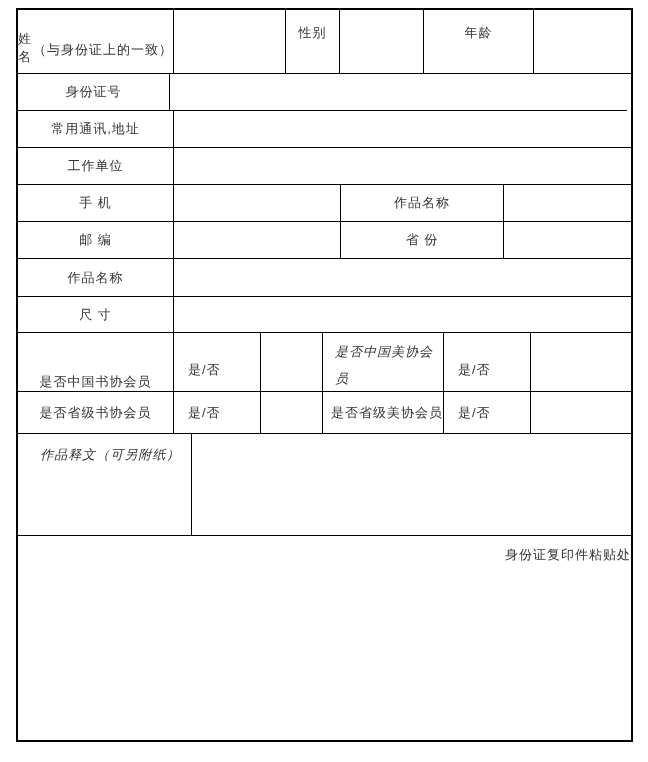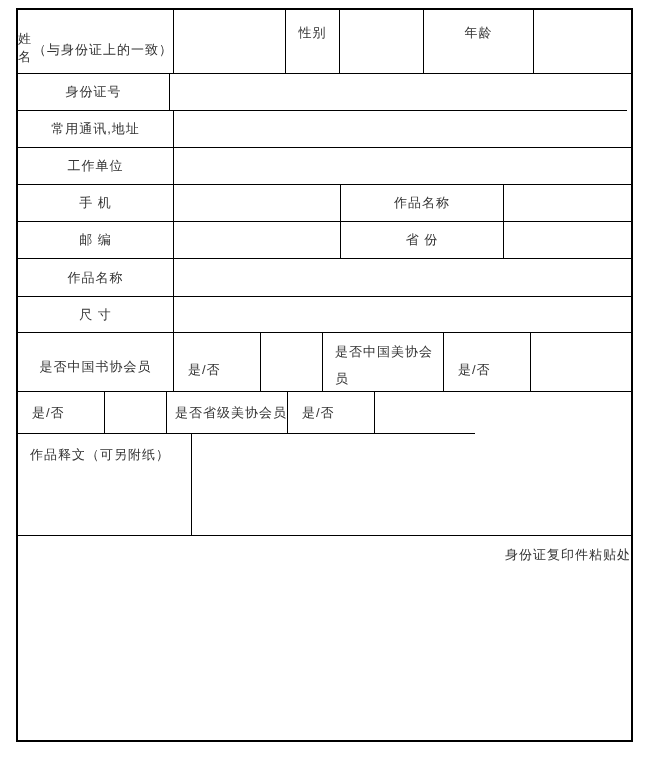--- a/index.html
+++ b/index.html
@@ -35,23 +35,23 @@
     justify-content: center;
     overflow: hidden;
     letter-spacing: 1px;
   }
   .row .cell:last-child { border-right: none; justify-content: flex-end; }
   .row.last .cell { border-bottom: none; }
 
   
   .col      { flex-direction: row; justify-content: flex-start; }
   .tpad     { align-items: flex-start; padding-top: 14px; }
-  .topleft  { align-items: flex-start; justify-content: flex-start;
-              padding-top: 8px; padding-left: 12px; text-align: left; }
-  .topcent  { align-items: center; }
+  .topleft  { align-items: flex-start; justify-content: center;
+              padding-top: 8px; padding-left: 12px; text-align: left; font-style: italic; }
+  .topcent  { align-items: flex-end; }
   .botleft  { align-items: flex-end; justify-content: flex-start;
               padding-left: 14px; padding-bottom: 12px; }
   .midleft  { justify-content: flex-start; padding-left: 14px; }
   .wrap2    { line-height: 27px; padding-top: 5px; }
   .name-l1  { margin-top: 13px; }
   .name-l2  { margin-top: 17px; white-space: nowrap; font-family: Liberation Serif, serif; }
   .memb-top { padding-top: 9px; }
   .paste    { align-items: flex-start; padding-top: 10px; }
 </style>
 </head>
@@ -144,20 +144,23 @@
       <div class="cell topleft wrap2" style="width:121px">
         <span>是否中国美协会员</span>
       </div>
       <div class="cell botleft" style="width:87px">
         <span>是/否</span>
       </div>
       <div class="cell" style="width:100px"></div>
     </div>
 
     <div class="row" style="height:42px">
+      <div class="cell" style="width:156px">
+        <span>是否省级书协会员</span>
+      </div>
       <div class="cell midleft" style="width:87px">
         <span>是/否</span>
       </div>
       <div class="cell" style="width:62px"></div>
       <div class="cell midleft" style="width:121px;padding-left:8px">
         <span>是否省级美协会员</span>
       </div>
       <div class="cell midleft" style="width:87px">
         <span>是/否</span>
       </div>

